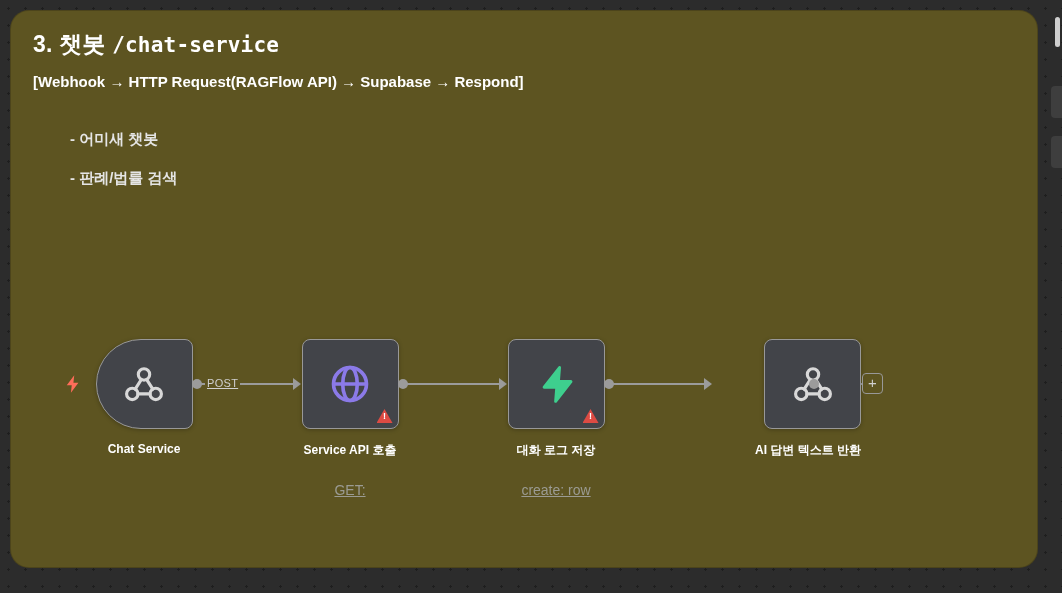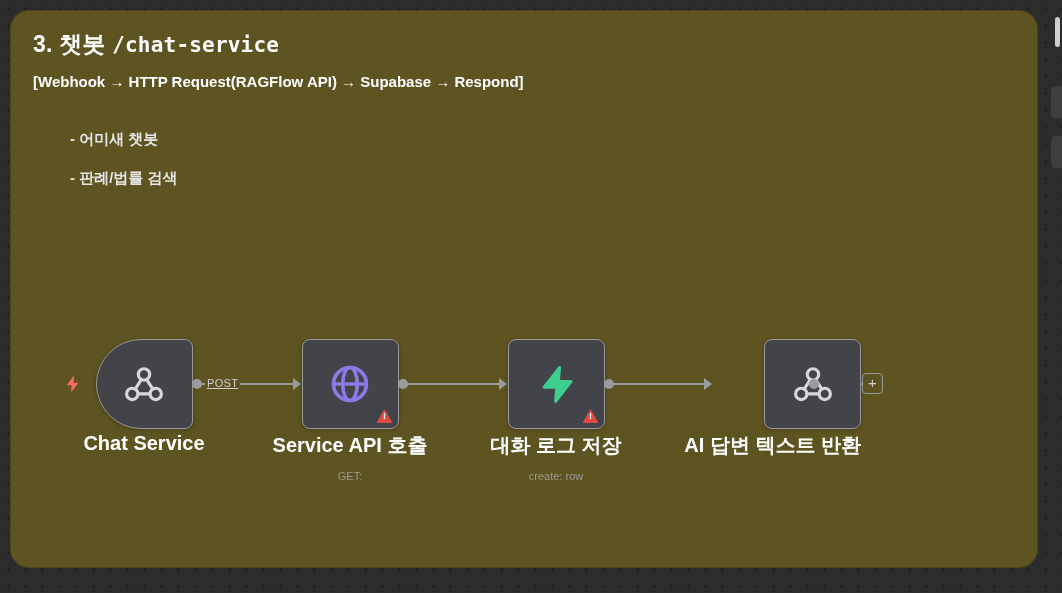--- a/index.html
+++ b/index.html
@@ -33,22 +33,22 @@
 
   
   .node-group { position:absolute; top:339px; width:200px; display:flex; flex-direction:column; align-items:center; z-index:2; }
   .g1 { left:44px; } .g2 { left:250px; } .g3 { left:456px; } .g4 { left:661px;align-items:flex-end; }
   .node {
     width:97px; height:90px; background:#424449; border:1.6px solid #989898;
     border-radius:8px; display:flex; align-items:center; justify-content:center; position:relative;
     box-shadow:0 1px 4px rgba(0,0,0,.25);
   }
   .node.trigger { border-radius:45px 8px 8px 45px; }
-  .node-label { margin-top:3px; font-size:20px; font-weight:bold; color:#ffffff; white-space:nowrap; }
-  .node-sub { margin-top:11px; font-size:11px; color:#9b9b93; white-space:nowrap; }
+  .node-label { margin-top:13px; font-size:12px; font-weight:bold; color:#ffffff; white-space:nowrap; }
+  .node-sub { margin-top:23px; font-size:14px; color:#9b9b93; white-space:nowrap;text-decoration:underline; }
   .icon { display:flex; align-items:center; justify-content:center; }
 
   .warn {
     position:absolute; right:5px; bottom:5px; width:16px; height:14px;
     background:#dd4b43; clip-path:polygon(50% 0,100% 100%,0 100%);
     display:flex; align-items:flex-end; justify-content:center;
   }
   .warn span { color:#fff; font-size:9px; font-weight:bold; line-height:13px; }
 
   

